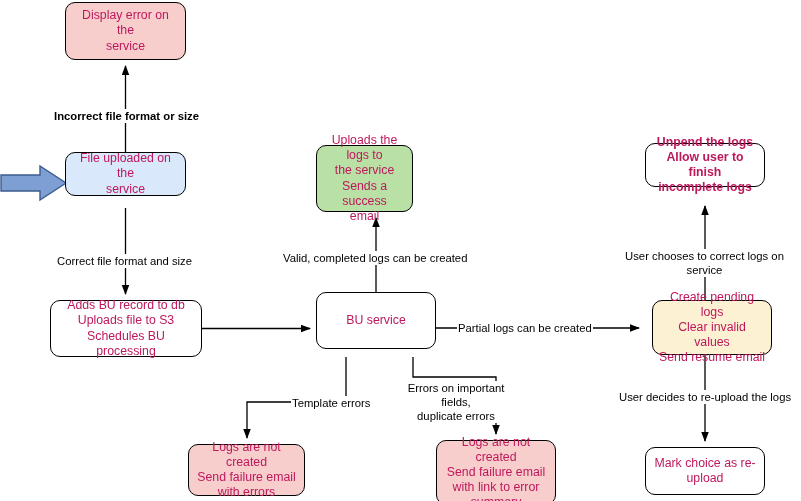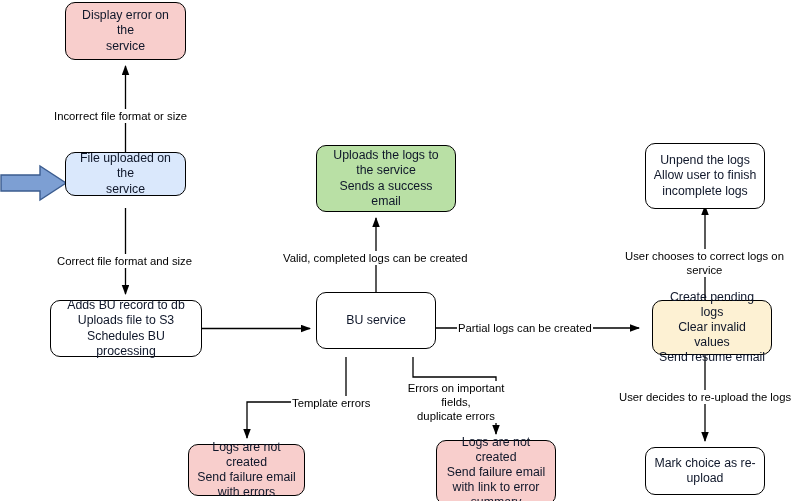--- a/index.html
+++ b/index.html
@@ -26,21 +26,21 @@
     position: absolute;
     box-sizing: border-box;
     border: 1.3px solid #000000;
     border-radius: 10px;
     display: flex;
     align-items: center;
     justify-content: center;
     text-align: center;
     font-size: 12.3px;
     line-height: 15.2px;
-    color: #0f172a;
+    color: #be185d;
     background: #ffffff;
     padding: 2px 6px;
     white-space: pre-line;
     z-index: 2;
   }
   .edge-label {
     position: absolute;
     font-size: 11.3px;
     line-height: 14px;
     color: #000000;
@@ -111,48 +111,48 @@
   <div class="node" style="left:65px; top:2px; width:121px; height:58px; background:#f8cecc;">Display error on the
 service</div>
 
   <div class="node" style="left:65px; top:152px; width:121px; height:44px; background:#dae8fc;">File uploaded on the
 service</div>
 
   <div class="node" style="left:50px; top:300px; width:152px; height:57px; background:#ffffff;">Adds BU record to db
 Uploads file to S3
 Schedules BU processing</div>
 
-  <div class="node" style="left:316px; top:145px; width:140px; height:67px; background:#b9e0a5;">Uploads the logs to
+  <div class="node" style="left:316px; top:145px; width:97px; height:67px; background:#b9e0a5;">Uploads the logs to
 the service
 Sends a success
 email</div>
 
   <div class="node" style="left:316px; top:292px; width:120px; height:57px; background:#ffffff;">BU service</div>
 
-  <div class="node" style="left:645px; top:143px; width:120px; height:66px; background:#ffffff;">Unpend the logs
+  <div class="node" style="left:645px; top:143px; width:120px; height:44px; background:#ffffff;font-weight:bold;">Unpend the logs
 Allow user to finish
 incomplete logs</div>
 
   <div class="node" style="left:652px; top:300px; width:120px; height:55px; background:#fdf1d3;">Create pending logs
 Clear invalid values
 Send resume email</div>
 
   <div class="node" style="left:188px; top:444px; width:117px; height:52px; background:#f8cecc;">Logs are not created
 Send failure email
 with errors</div>
 
   <div class="node" style="left:436px; top:440px; width:120px; height:65px; background:#f8cecc;">Logs are not created
 Send failure email
 with link to error
 summary</div>
 
   <div class="node" style="left:645px; top:447px; width:120px; height:48px; background:#ffffff;">Mark choice as re-
 upload</div>
 
-  <div class="edge-label" style="left:53px; top:109px;">Incorrect file format or size</div>
+  <div class="edge-label" style="left:53px; top:109px;font-weight:bold;">Incorrect file format or size</div>
 
   <div class="edge-label" style="left:282px; top:251px;">Valid, completed logs can be created</div>
 
   <div class="edge-label" style="left:56px; top:254px;">Correct file format and size</div>
 
   <div class="edge-label" style="left:457px; top:321px;">Partial logs can be created</div>
 
   <div class="edge-label" style="left:608px; top:249px;">User chooses to correct logs on service</div>
 
   <div class="edge-label" style="left:291px; top:396px;">Template errors</div>

